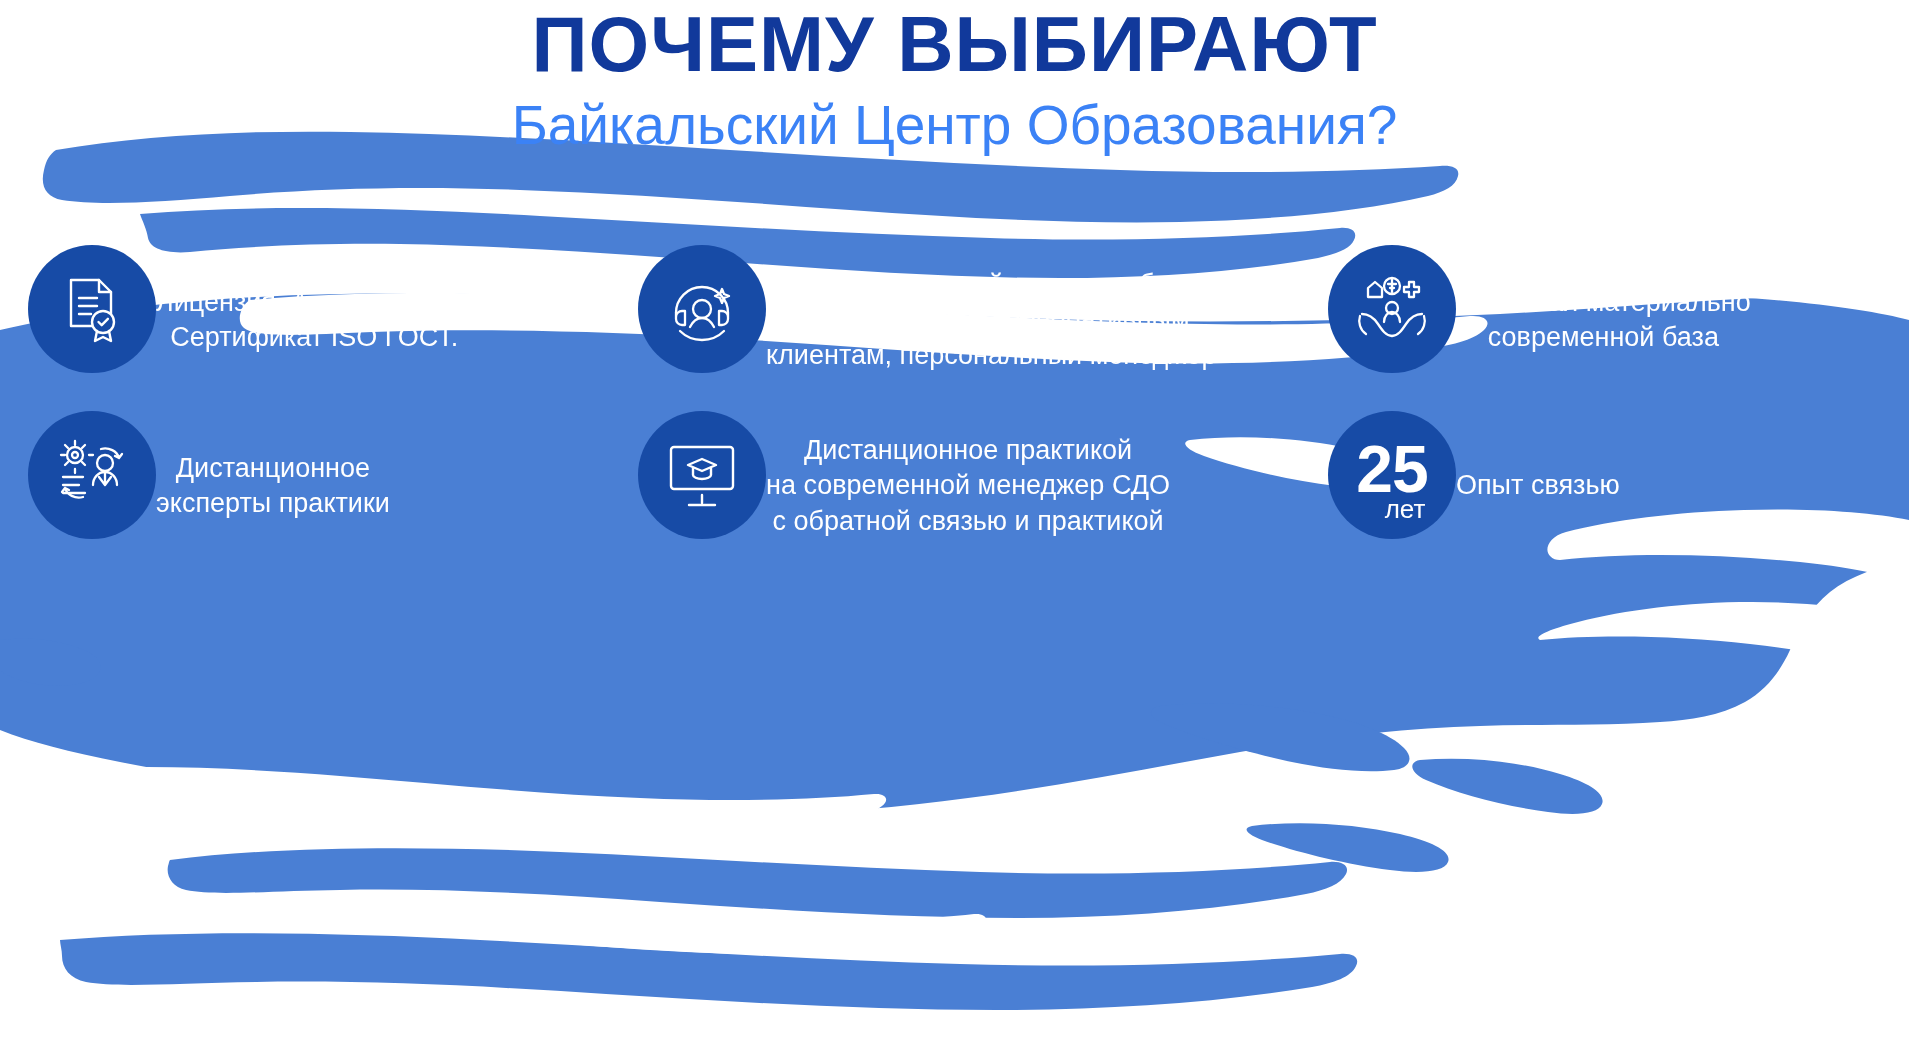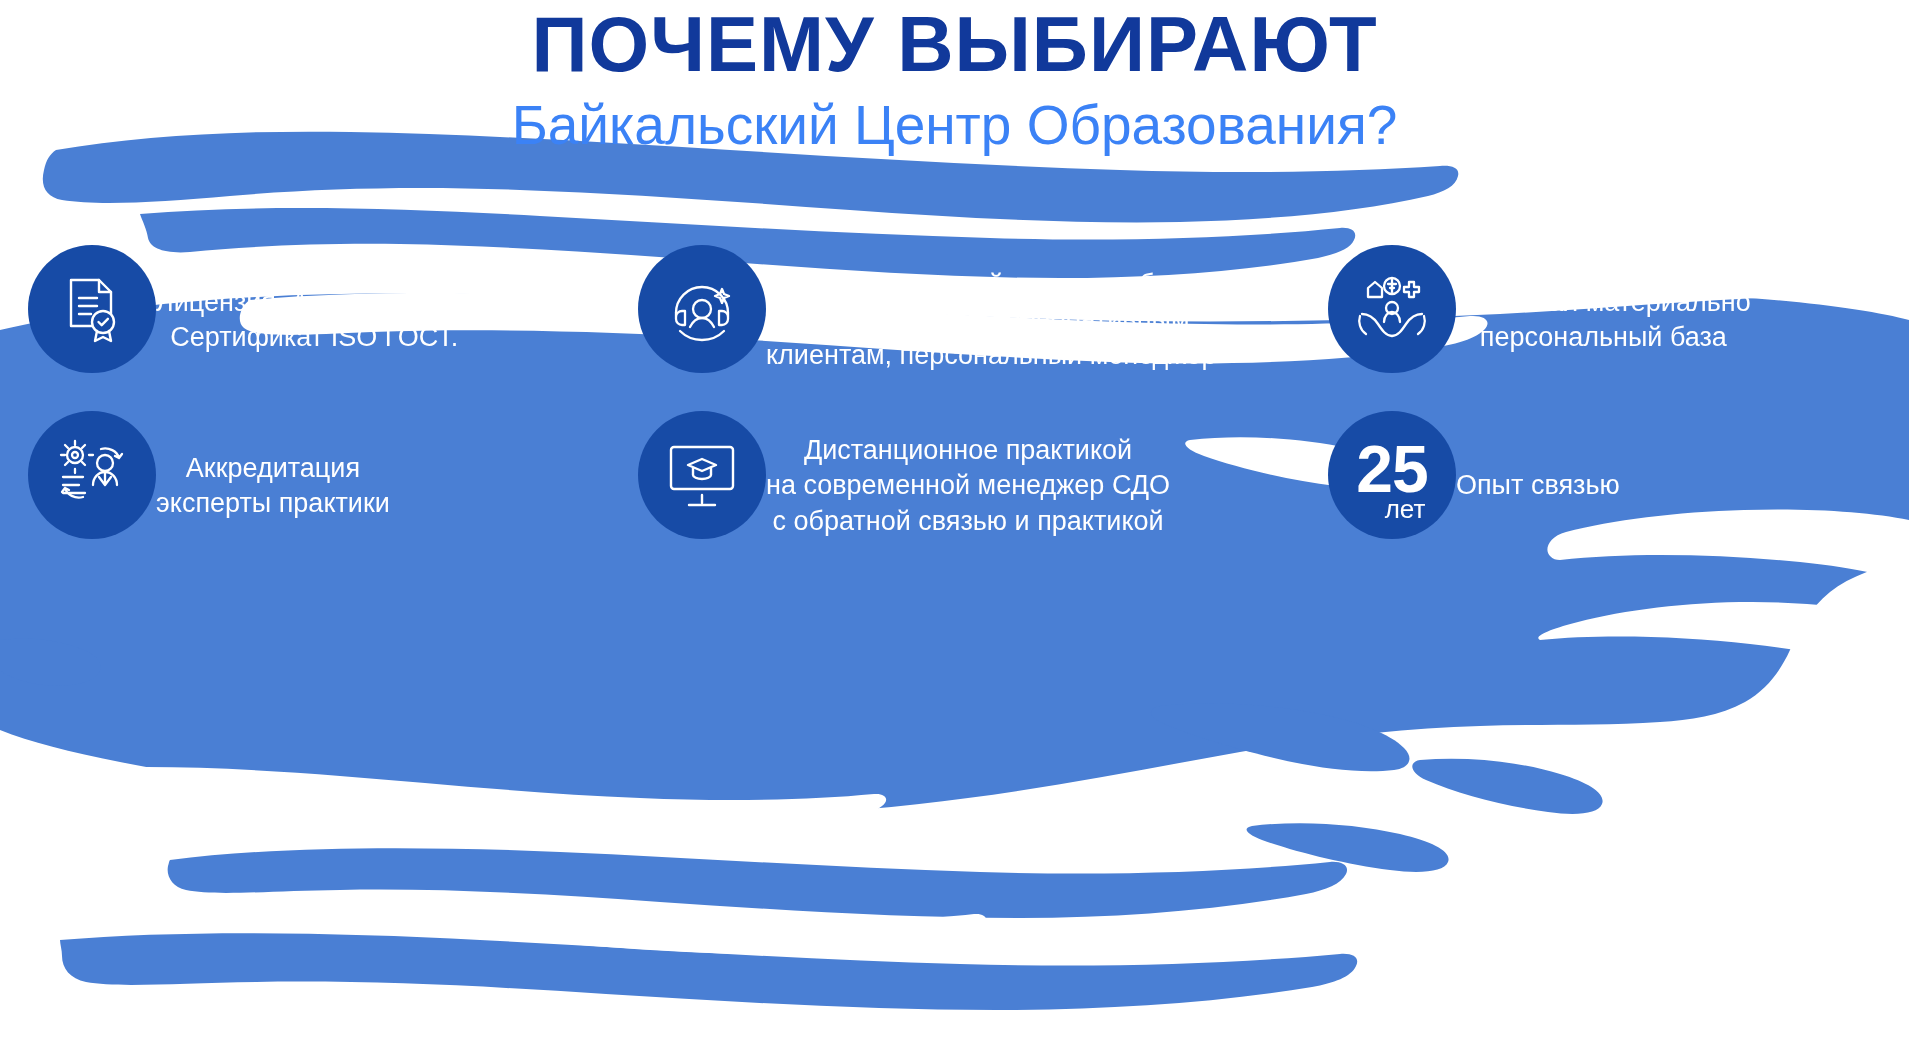--- a/index.html
+++ b/index.html
@@ -241,21 +241,21 @@
             <path d="M57 12 h5 v5 h5 v5 h-5 v5 h-5 v-5 h-5 v-5 h5 z"></path>
             <circle cx="40" cy="38" r="6"></circle>
             <path d="M32 52 c0 -6 4 -10 8 -10 c4 0 8 4 8 10"></path>
             <path d="M10 44 c6 0 12 4 16 10 c4 6 8 12 14 12"></path>
             <path d="M70 44 c-6 0 -12 4 -16 10 c-4 6 -8 12 -14 12"></path>
             <path d="M8 46 c-2 6 0 14 6 18 M72 46 c2 6 0 14 -6 18"></path>
           </svg>
         </div>
         <div class="caption narrow">
           <div>Отличная материально</div>
-          <div>персональный база</div>
+          <div>современной база</div>
         </div>
       </div>
 
     </div>
 
     <div class="row row2">
 
       <div class="cell c1">
         <div class="badge">
           <svg width="78" height="76" viewBox="0 0 78 76" fill="none" stroke="#ffffff" stroke-width="2.3" stroke-linecap="round" stroke-linejoin="round">
@@ -264,21 +264,21 @@
             <circle cx="22" cy="18" r="3"></circle>
             <circle cx="52" cy="26" r="8"></circle>
             <path d="M40 48 c0 -7 5 -13 12 -13 c7 0 12 6 12 13"></path>
             <path d="M52 35 v13 M46 40 l6 8 l6 -8"></path>
             <path d="M10 40 h20 M10 48 h16 M10 56 h22"></path>
             <path d="M48 12 c8 -2 16 2 18 9 M66 21 l3 -4 M66 21 l-4 -2"></path>
             <path d="M30 60 c-8 2 -16 -2 -18 -9 M12 51 l-3 4 M12 51 l4 2"></path>
           </svg>
         </div>
         <div class="caption narrow">
-          <div>Аккредитация</div>
+          <div>Дистанционное</div>
           <div>эксперты практики</div>
         </div>
       </div>
 
       <div class="cell c2">
         <div class="badge">
           <svg width="78" height="72" viewBox="0 0 78 72" fill="none" stroke="#ffffff" stroke-width="2.4" stroke-linecap="round" stroke-linejoin="round">
             <rect x="8" y="8" width="62" height="42" rx="3"></rect>
             <path d="M39 56 v8 M26 66 h26"></path>
             <path d="M39 20 l14 6 l-14 6 l-14 -6 z"></path>

